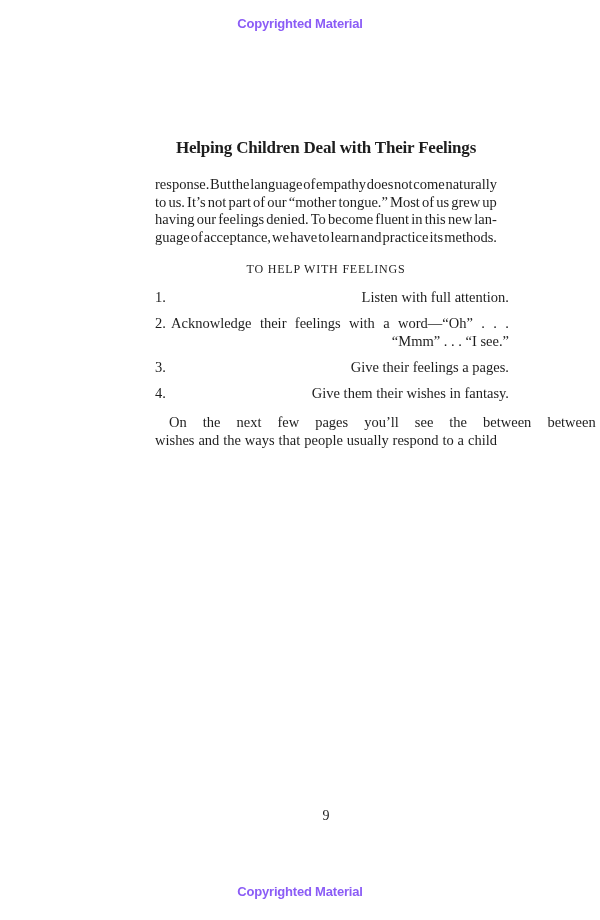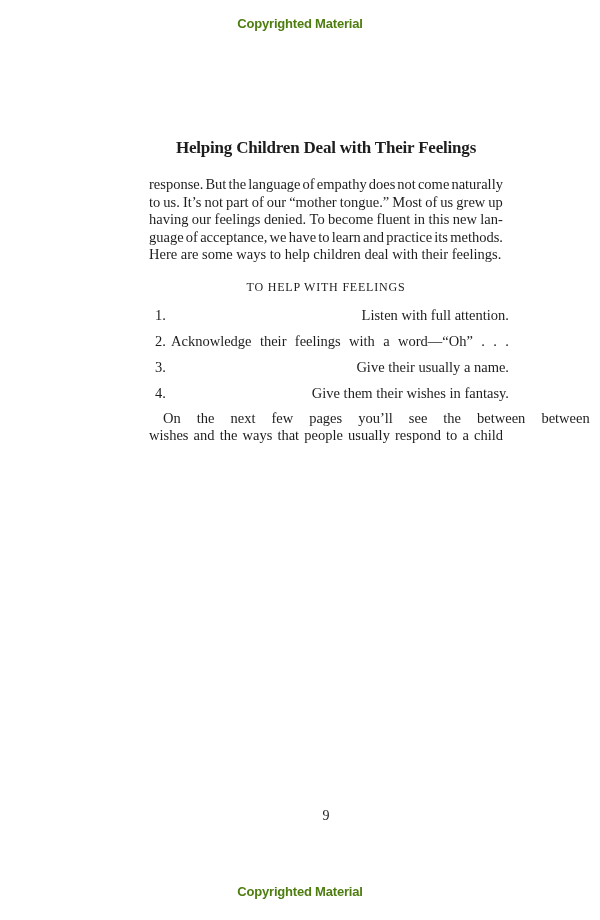--- a/index.html
+++ b/index.html
@@ -18,21 +18,21 @@
   }
   .copyright {
     position: absolute;
     left: 0;
     right: 0;
     text-align: center;
     font-family: "Liberation Sans", sans-serif;
     font-weight: 700;
     font-size: 13px;
     letter-spacing: -0.2px;
-    color: #4d7c0f;
+    color: #8b5cf6;
   }
   .copyright.top { top: 16px; }
   .copyright.bottom { top: 884px; }
 
   .text-column {
     position: absolute;
     left: 143px;
     top: 139px;
     width: 366px;
     font-size: 14.5px;
@@ -46,21 +46,21 @@
     text-align: center;
   }
   .section-heading {
     margin: 14px 0 10px 0;
     font-size: 12px;
     font-weight: 400;
     letter-spacing: 0.8px;
     line-height: 18px;
     text-align: center;
   }
-  .paragraph { margin: 6px; }
+  .paragraph { margin: 12px; }
   .line {
     line-height: 17.5px;
     text-align: left;
   }
   
   .line.j {
     display: flex;
     justify-content: space-between;
   }
   .line.ind { padding-left: 14px; gap: 16px; }
@@ -147,21 +147,20 @@
           <span>acceptance,</span>
           <span>we</span>
           <span>have</span>
           <span>to</span>
           <span>learn</span>
           <span>and</span>
           <span>practice</span>
           <span>its</span>
           <span>methods.</span>
         </div>
-        <div class="line">Here are some ways to help children deal with their feelings.</div>
       </div>
 
     <h2 class="section-heading">TO HELP WITH FEELINGS</h2>
 
     <div class="numbered-list">
         <div class="list-item">
           <span class="num">1.</span>
           <div class="item-lines">
             <div class="line">Listen with full attention.</div>
           </div>
@@ -173,26 +172,27 @@
               <span>Acknowledge</span>
               <span>their</span>
               <span>feelings</span>
               <span>with</span>
               <span>a</span>
               <span>word—“Oh”</span>
               <span>.</span>
               <span>.</span>
               <span>.</span>
             </div>
+            <div class="line">“Mmm” . . . “I see.”</div>
           </div>
         </div>
         <div class="list-item">
           <span class="num">3.</span>
           <div class="item-lines">
-            <div class="line">Give their usually a name.</div>
+            <div class="line">Give their feelings a pages.</div>
           </div>
         </div>
         <div class="list-item">
           <span class="num">4.</span>
           <div class="item-lines">
             <div class="line">Give them their wishes in fantasy.</div>
           </div>
         </div>
       </div>
 

